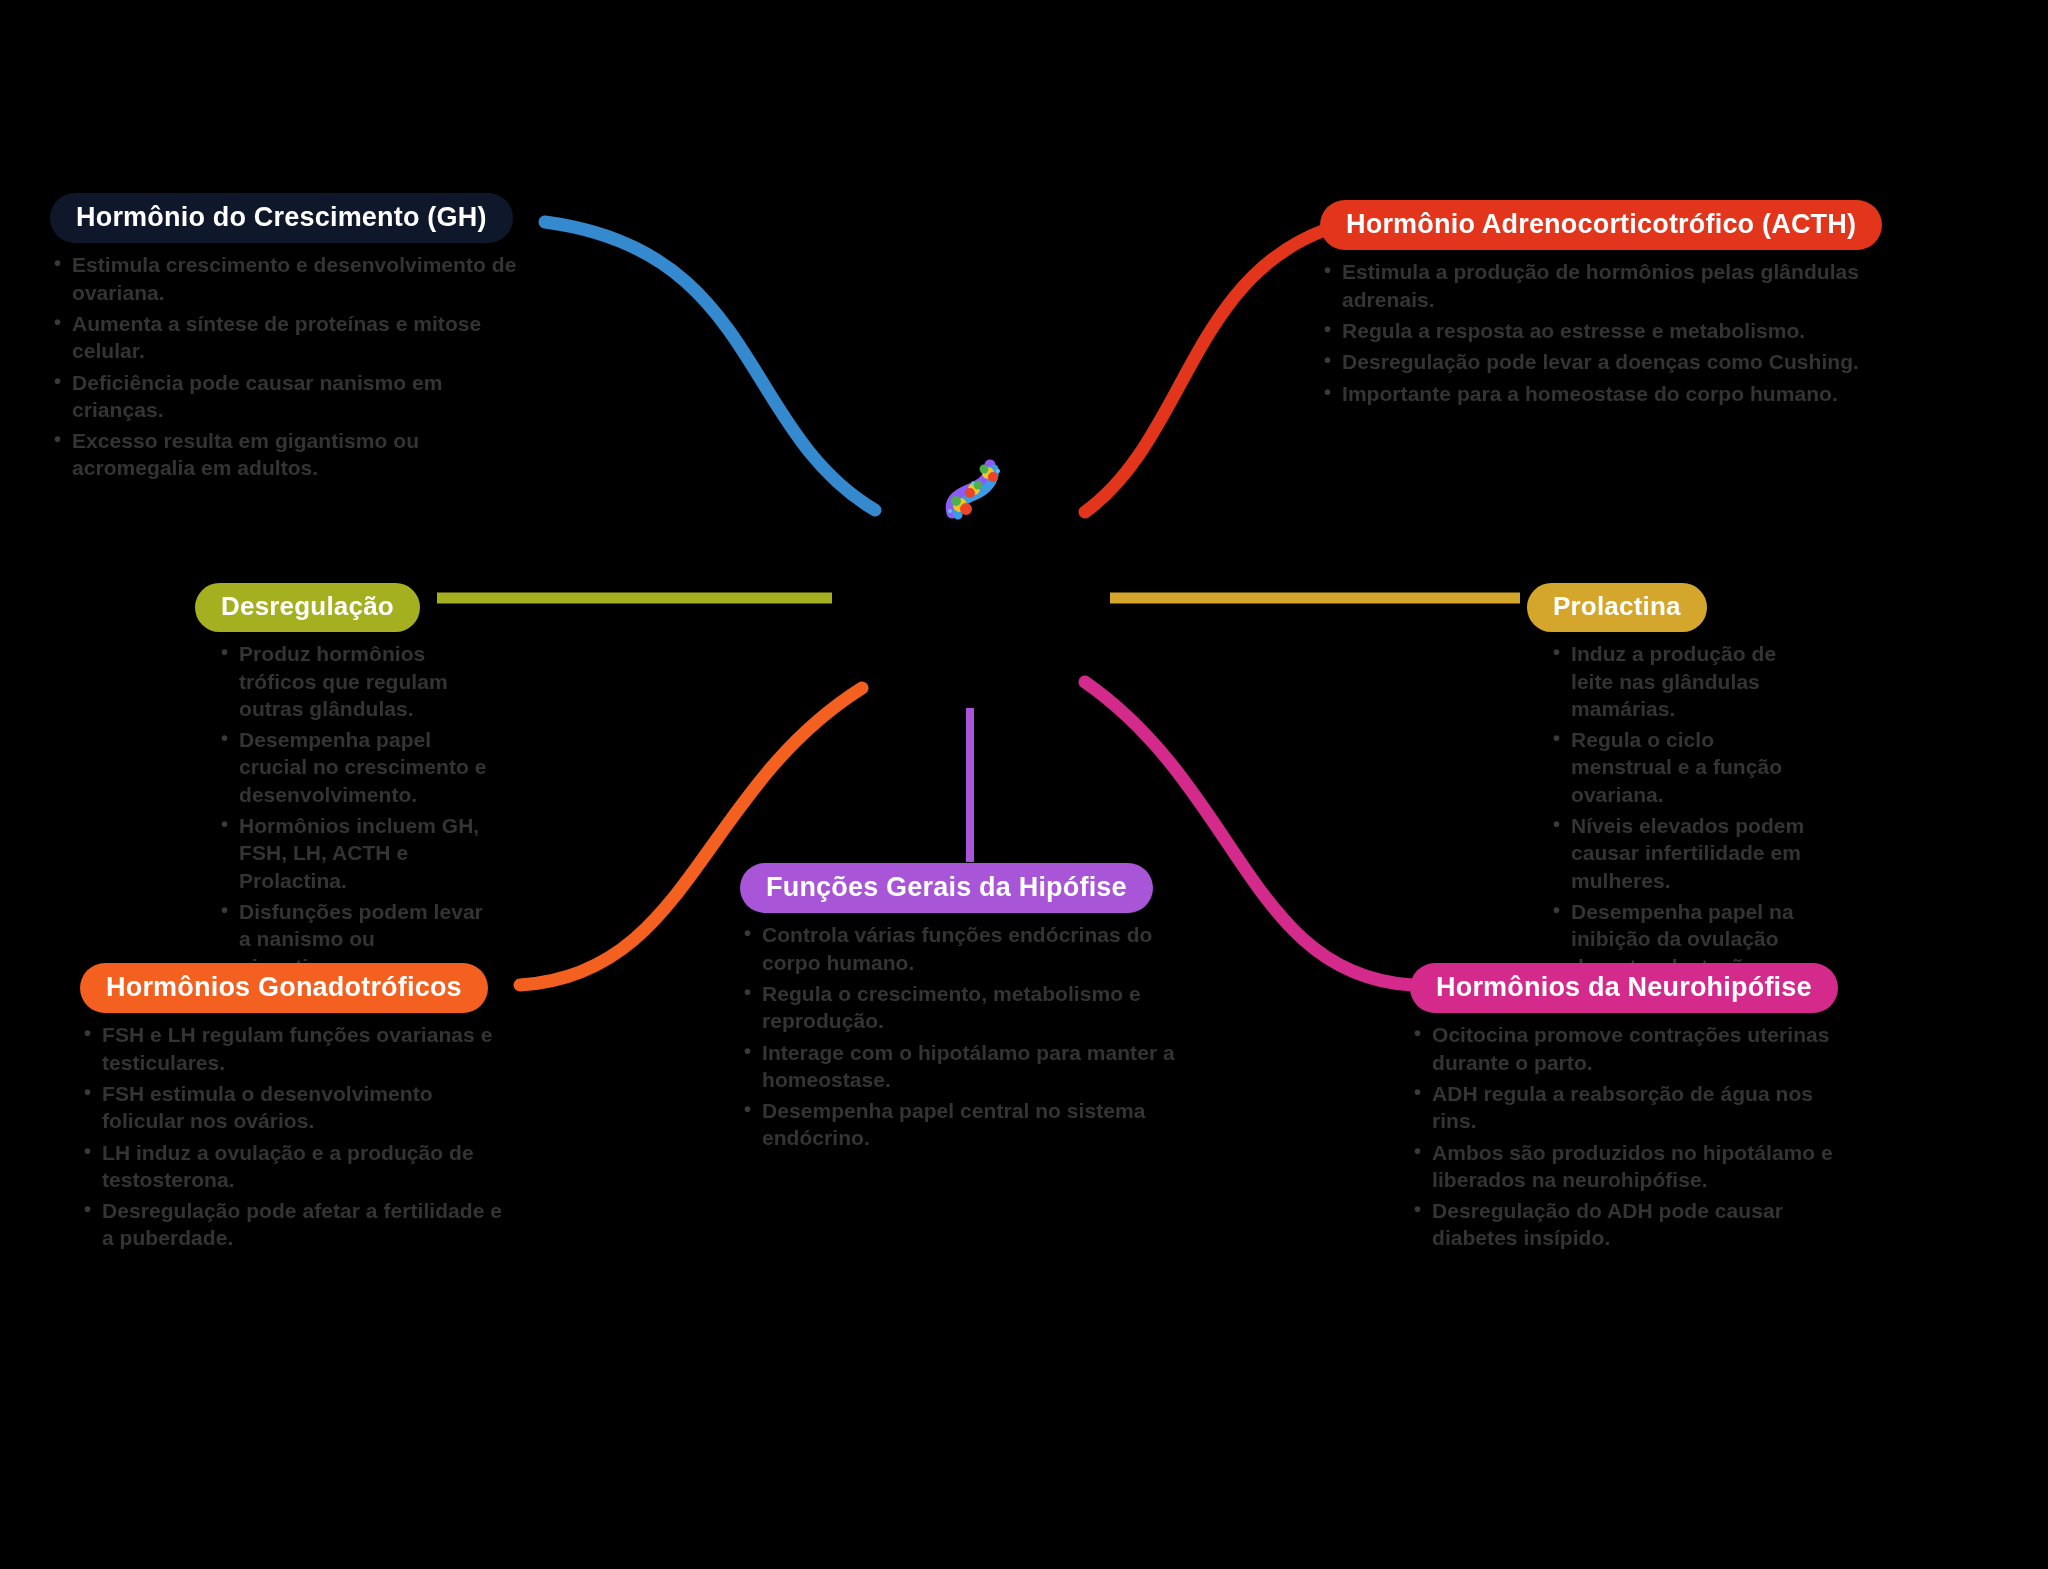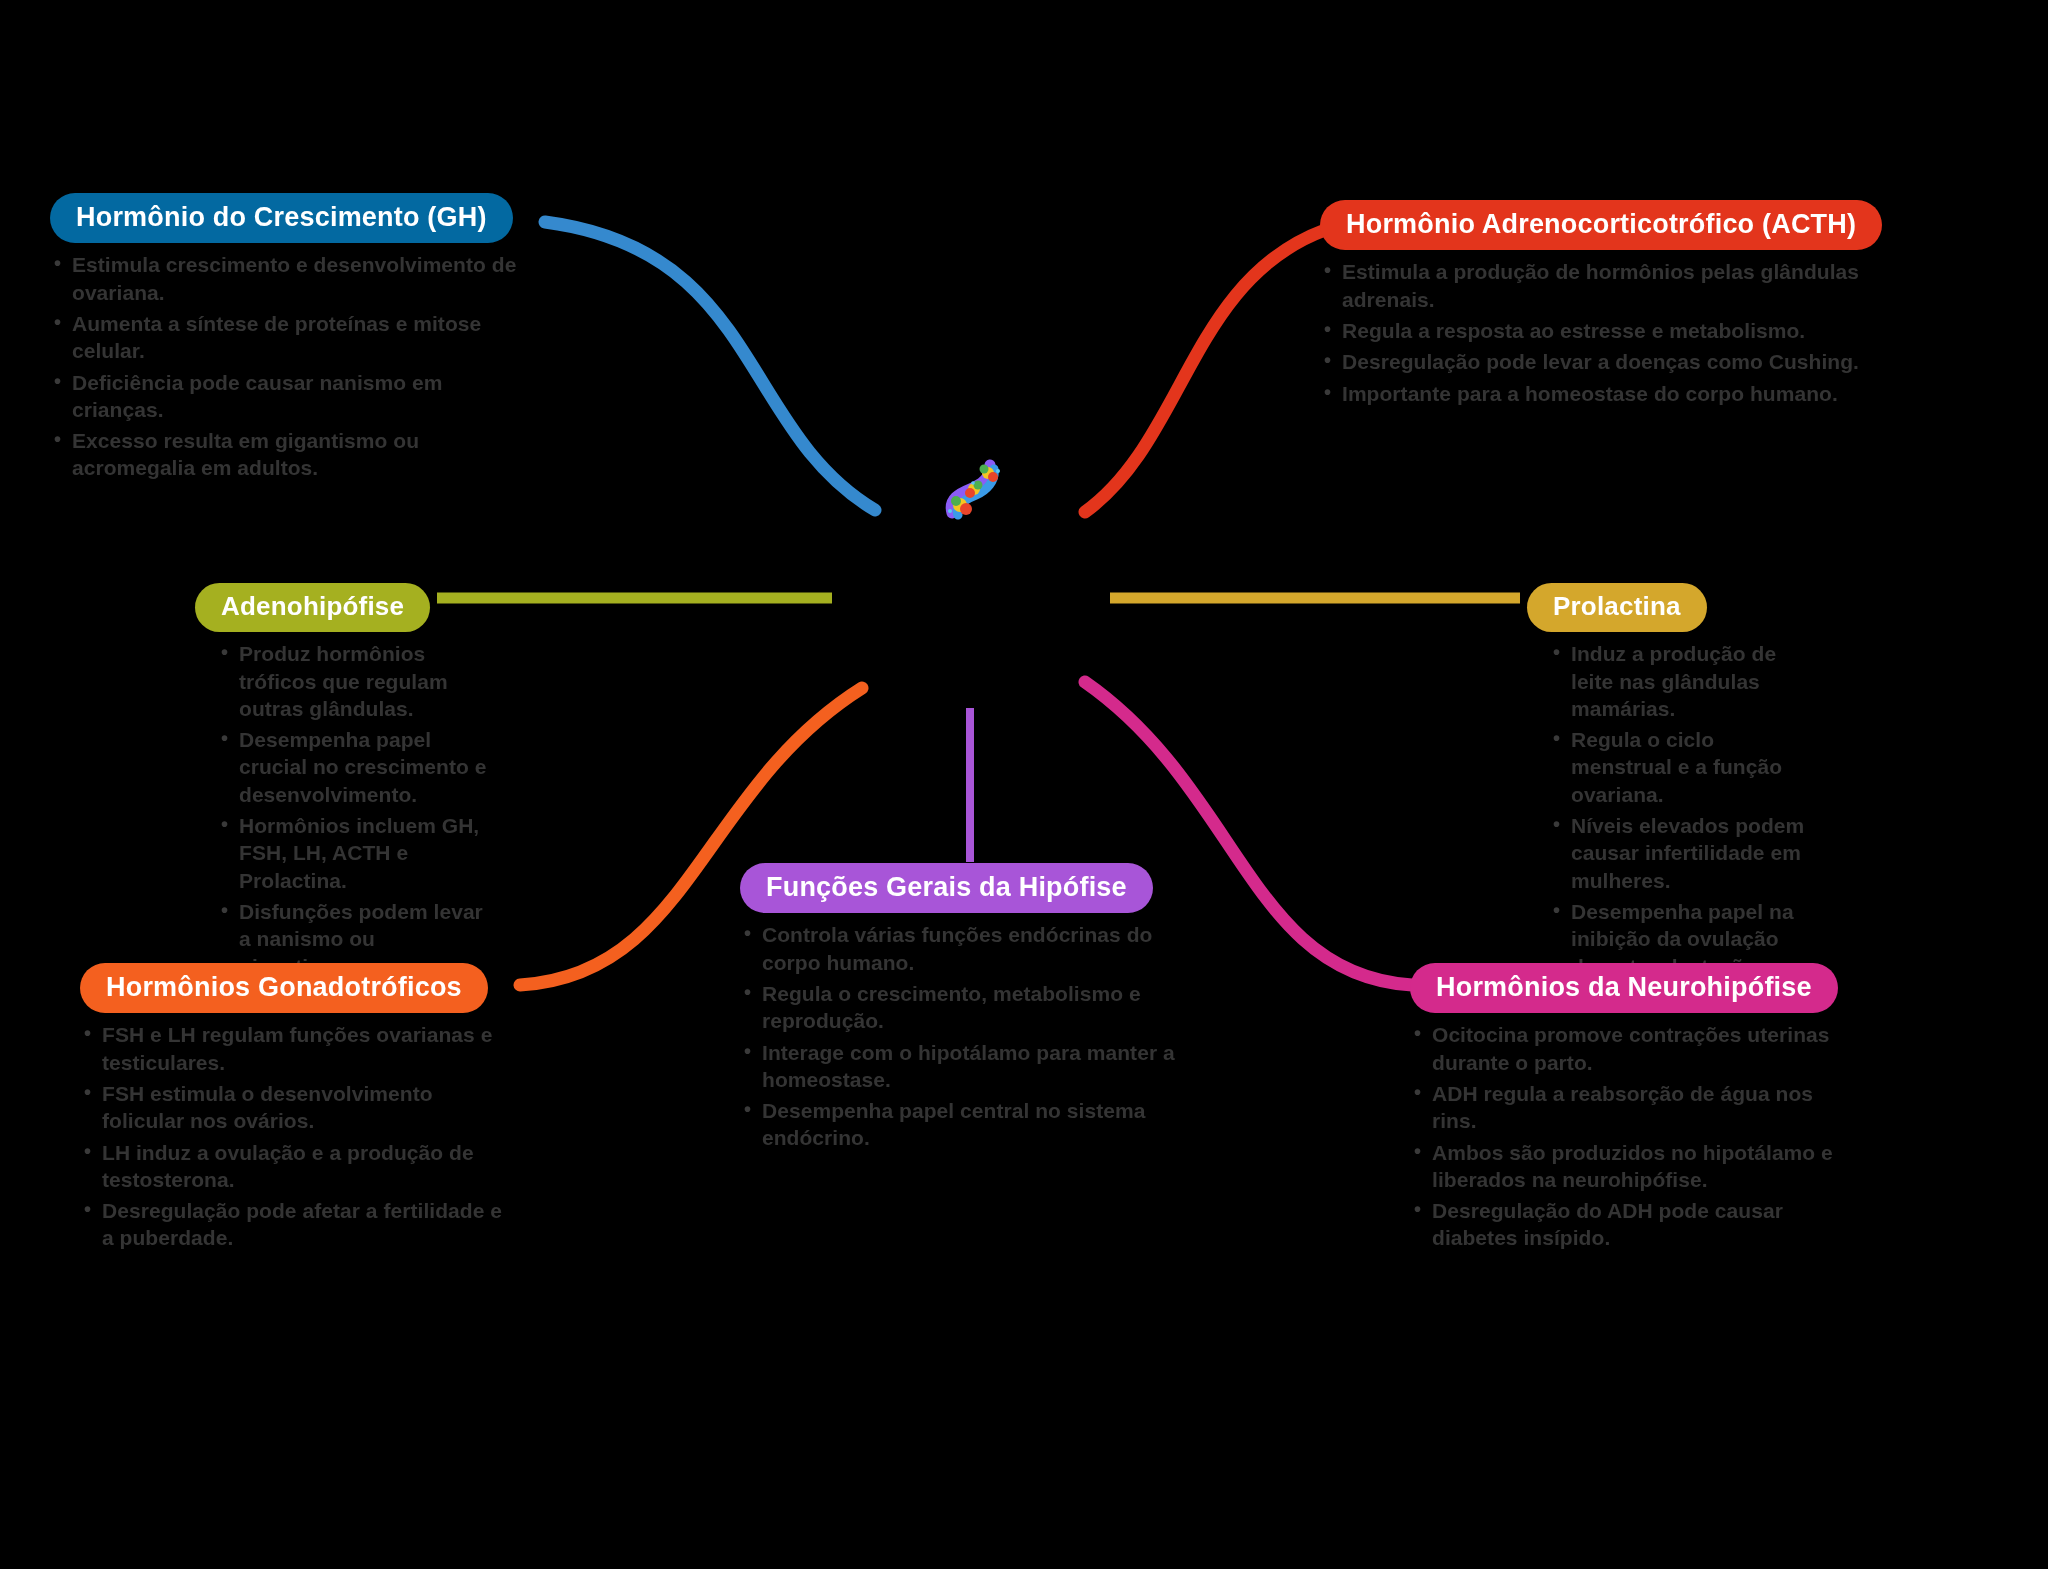--- a/index.html
+++ b/index.html
@@ -129,41 +129,41 @@
       <circle cx="48" cy="18" r="6" fill="#F3C623"></circle>
       <circle cx="53" cy="22" r="5" fill="#E8452A"></circle>
       <circle cx="44" cy="14" r="4.5" fill="#4CAF50"></circle>
       <circle cx="10" cy="56" r="2" fill="#59C8F5"></circle>
       <circle cx="58" cy="16" r="2" fill="#59C8F5"></circle>
       <circle cx="33" cy="28" r="1.8" fill="#59C8F5"></circle>
     </g>
   </svg>
 
   <div class="node" id="node-gh">
-    <div class="pill" style="background:#0369a1;text-align:center;">Hormônio do Crescimento (GH)</div>
+    <div class="pill" style="background:#0f172a;text-align:center;">Hormônio do Crescimento (GH)</div>
     <ul class="bullets">
       <li>Estimula crescimento e desenvolvimento de ovariana.</li>
       <li>Aumenta a síntese de proteínas e mitose celular.</li>
       <li>Deficiência pode causar nanismo em crianças.</li>
       <li>Excesso resulta em gigantismo ou acromegalia em adultos.</li>
     </ul>
   </div>
 
   <div class="node" id="node-acth">
     <div class="pill" style="background:#E3351C;">Hormônio Adrenocorticotrófico (ACTH)</div>
     <ul class="bullets">
       <li>Estimula a produção de hormônios pelas glândulas adrenais.</li>
       <li>Regula a resposta ao estresse e metabolismo.</li>
       <li>Desregulação pode levar a doenças como Cushing.</li>
       <li>Importante para a homeostase do corpo humano.</li>
     </ul>
   </div>
 
   <div class="node" id="node-adeno">
-    <div class="pill" style="background:#A5B020;">Adenohipófise</div>
+    <div class="pill" style="background:#A5B020;">Desregulação</div>
     <ul class="bullets">
       <li>Produz hormônios tróficos que regulam outras glândulas.</li>
       <li>Desempenha papel crucial no crescimento e desenvolvimento.</li>
       <li>Hormônios incluem GH, FSH, LH, ACTH e Prolactina.</li>
       <li>Disfunções podem levar a nanismo ou gigantismo.</li>
     </ul>
   </div>
 
   <div class="node" id="node-prolact">
     <div class="pill" style="background:#D4A72C;">Prolactina</div>

